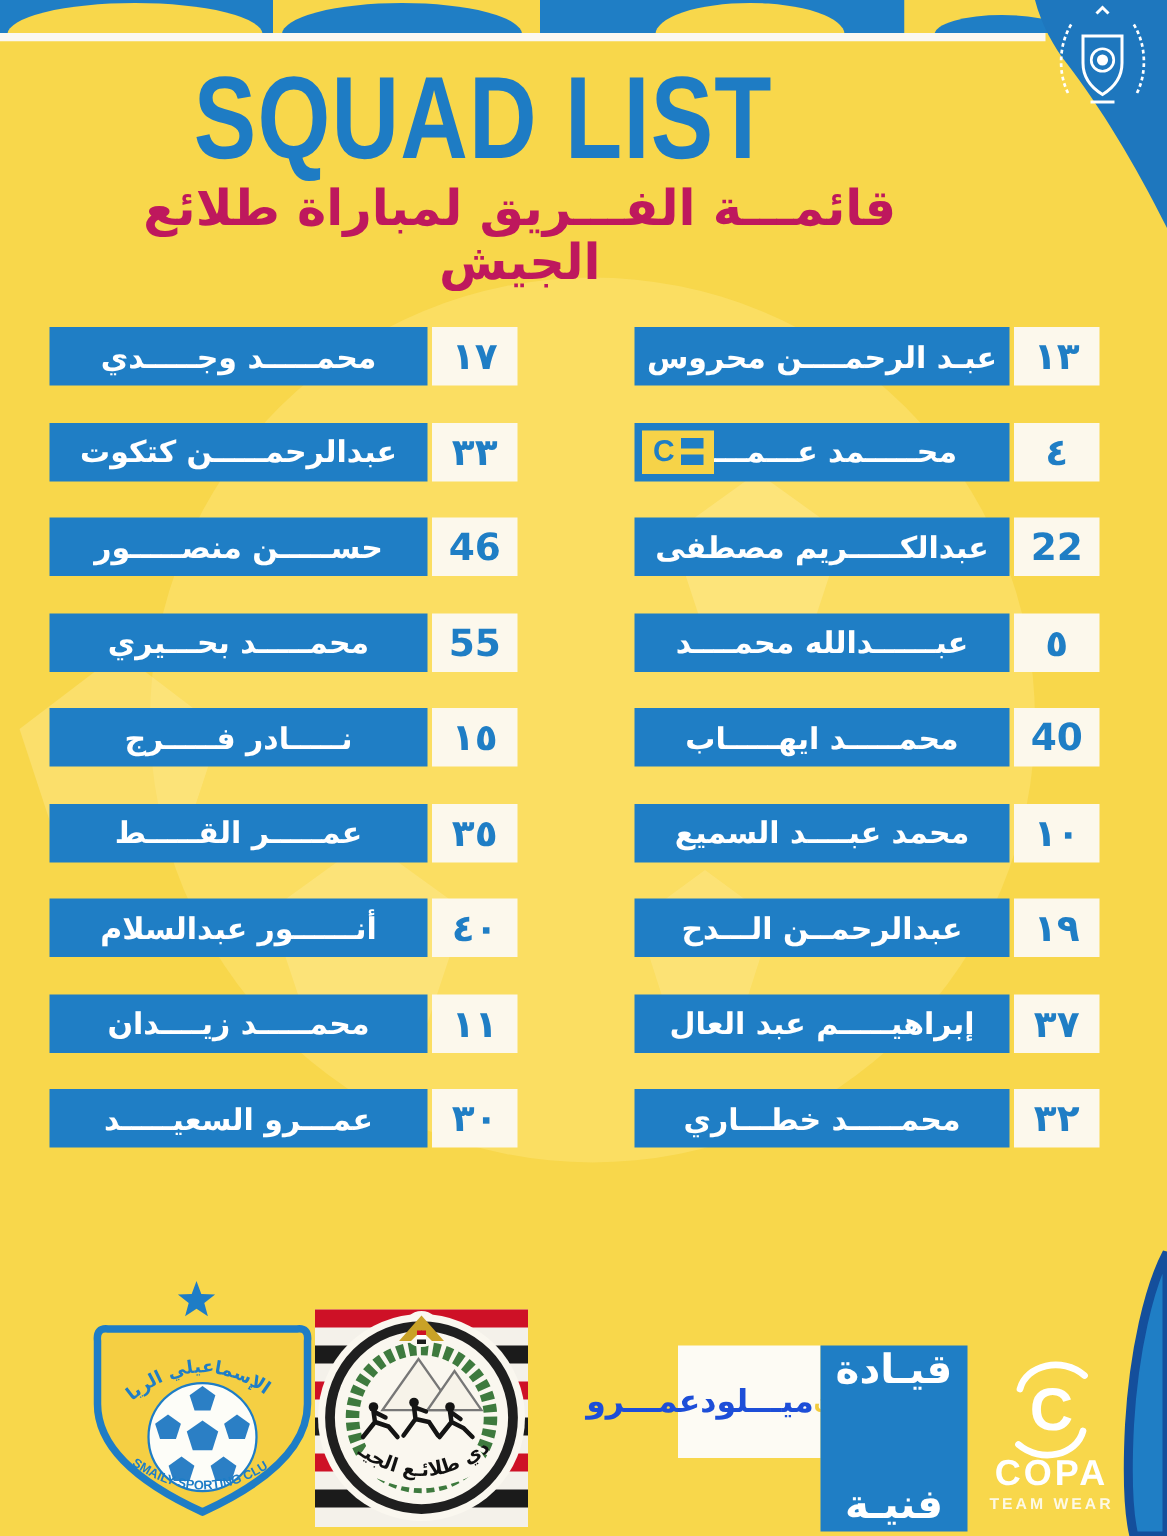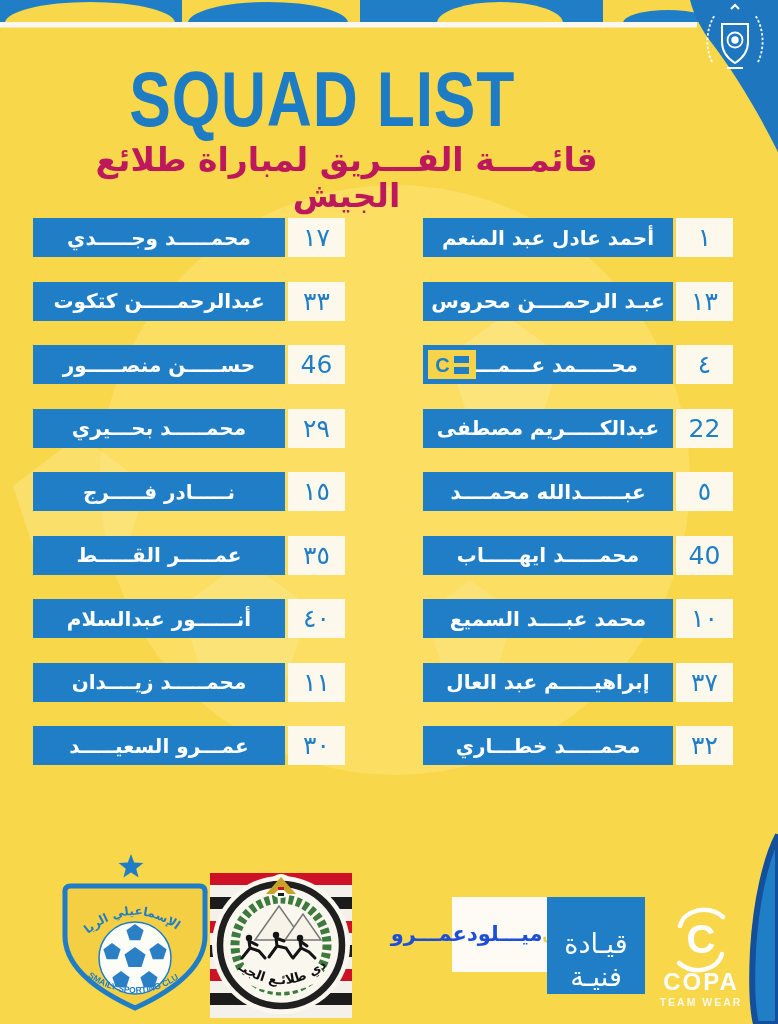--- a/index.html
+++ b/index.html
@@ -3,21 +3,21 @@
 <meta charset="utf-8">
 <style>
   html,body{margin:0;padding:0;background:#555;}
   .poster{
     position:relative;width:778px;height:1024px;margin:0 auto;
     background:#F8D74B;overflow:hidden;
     font-family:"DejaVu Sans",sans-serif;
   }
   .decor{position:absolute;inset:0;z-index:1;pointer-events:none;}
   
-  .header{position:absolute;top:60px;left:0;width:645px;text-align:center;z-index:2;}
+  .header{position:absolute;top:39px;left:0;width:645px;text-align:center;z-index:2;}
   .title{
     display:inline-block;margin:0;color:#1E7CC4;
     font-family:"Liberation Sans","DejaVu Sans",sans-serif;
     font-weight:800;font-size:78px;line-height:1;letter-spacing:1px;
     transform:scaleX(.80);transform-origin:center;
   }
   .subtitle{
     margin-top:4px;color:#be185d;font-weight:700;font-size:33px;
     direction:rtl;line-height:1.1;margin-left:48px;
   }
@@ -32,39 +32,39 @@
   .col-left .bar{width:252px;}
   .col-right .bar{width:250px;}
   .pname{
     color:#FFFFFF;font-weight:700;font-size:20px;direction:rtl;white-space:nowrap;
     padding:0 8px;
   }
   .numbox{
     width:57px;margin-left:3px;background:#FCF8EC;
     display:flex;align-items:center;justify-content:center;
   }
-  .pnum{color:#1F7EC5;font-weight:400;font-size:25px;direction:rtl;}
+  .pnum{color:#1F7EC5;font-weight:700;font-size:25px;direction:rtl;}
   .cap{
     position:absolute;left:5px;top:5px;width:48px;height:29px;background:#F6D348;
     display:flex;align-items:center;justify-content:center;gap:4px;
   }
   .cap-c{color:#1F7EC5;font-weight:800;font-size:20px;font-family:"Liberation Sans",sans-serif;line-height:1;}
   .cap-bars{display:flex;flex-direction:column;gap:4px;}
   .cap-bars i{display:block;width:15px;height:7px;background:#1F7EC5;}
   
   .coach{position:absolute;left:452px;top:897px;display:flex;z-index:2;}
   .coach-name{
     width:95px;height:75px;background:#FDFBF4;display:flex;
     align-items:center;justify-content:center;direction:rtl;line-height:1.12;
   }
   .coach-title{color:#F2CB3E;font-size:14px;font-weight:700;}
   .coach-n{color:#1d4ed8;font-size:21px;font-weight:800;}
   .coach-role{
-    width:98px;height:97px;background:#1F7EC5;color:#fff;display:flex;flex-direction:column;
-    align-items:center;justify-content:flex-end;font-size:27px;font-weight:400;
+    width:98px;height:124px;background:#1F7EC5;color:#fff;display:flex;flex-direction:column;
+    align-items:center;justify-content:space-between;font-size:27px;font-weight:700;
     direction:rtl;line-height:1.25;
   }
   .footer-svg{position:absolute;left:0;top:840px;z-index:2;}
   text{font-family:"DejaVu Sans",sans-serif;}
   .latin{font-family:"Liberation Sans","DejaVu Sans",sans-serif;}
 </style>
 </head>
 <body>
 
 <div class="poster">
@@ -155,21 +155,21 @@
         <span class="pnum">46</span>
       </div>
     </div>
 
     <div class="prow">
       <div class="bar">
 
         <span class="pname">محمـــــد بحـــيري</span>
       </div>
       <div class="numbox">
-        <span class="pnum">٢٩</span>
+        <span class="pnum">55</span>
       </div>
     </div>
 
     <div class="prow">
       <div class="bar">
 
         <span class="pname">نـــــادر فـــــرج</span>
       </div>
       <div class="numbox">
         <span class="pnum">١٥</span>
@@ -210,29 +210,20 @@
       <div class="bar">
 
         <span class="pname">عمـــرو السعيـــــد</span>
       </div>
       <div class="numbox">
         <span class="pnum">٣٠</span>
       </div>
     </div>
   </div>
   <div class="col col-right" id="right-col">
-    <div class="prow">
-      <div class="bar">
-
-        <span class="pname">أحمد عادل عبد المنعم</span>
-      </div>
-      <div class="numbox">
-        <span class="pnum">١</span>
-      </div>
-    </div>
 
     <div class="prow">
       <div class="bar">
 
         <span class="pname">عبـد الرحمــــن محروس</span>
       </div>
       <div class="numbox">
         <span class="pnum">١٣</span>
       </div>
     </div>
@@ -286,20 +277,29 @@
     <div class="prow">
       <div class="bar">
 
         <span class="pname">محمد عبــــد السميع</span>
       </div>
       <div class="numbox">
         <span class="pnum">١٠</span>
       </div>
     </div>
 
+    <div class="prow">
+      <div class="bar">
+
+        <span class="pname">عبدالرحمــن الـــدح</span>
+      </div>
+      <div class="numbox">
+        <span class="pnum">١٩</span>
+      </div>
+    </div>
 
     <div class="prow">
       <div class="bar">
 
         <span class="pname">إبراهيـــــم عبد العال</span>
       </div>
       <div class="numbox">
         <span class="pnum">٣٧</span>
       </div>
     </div>

